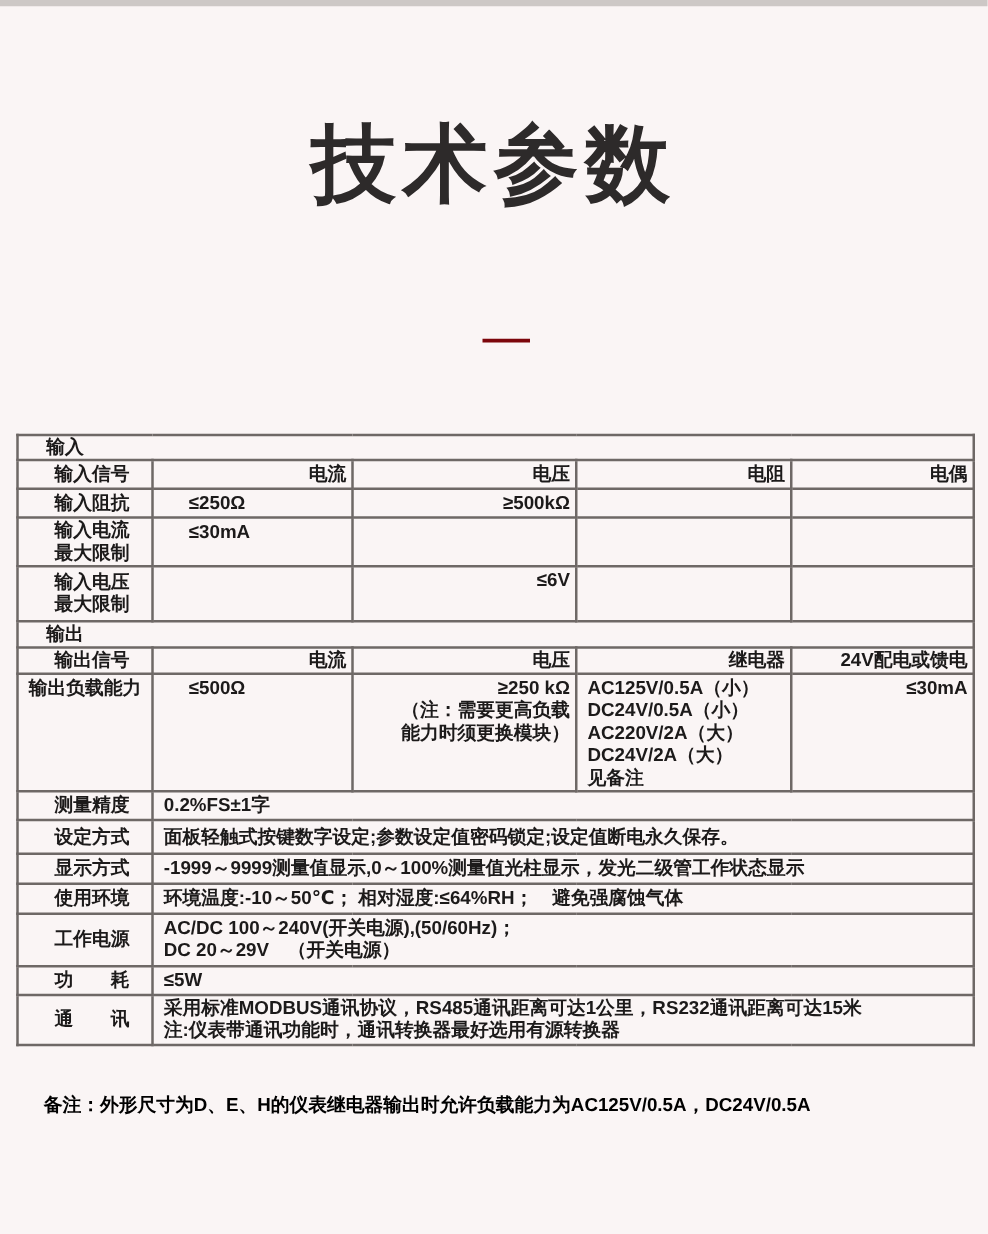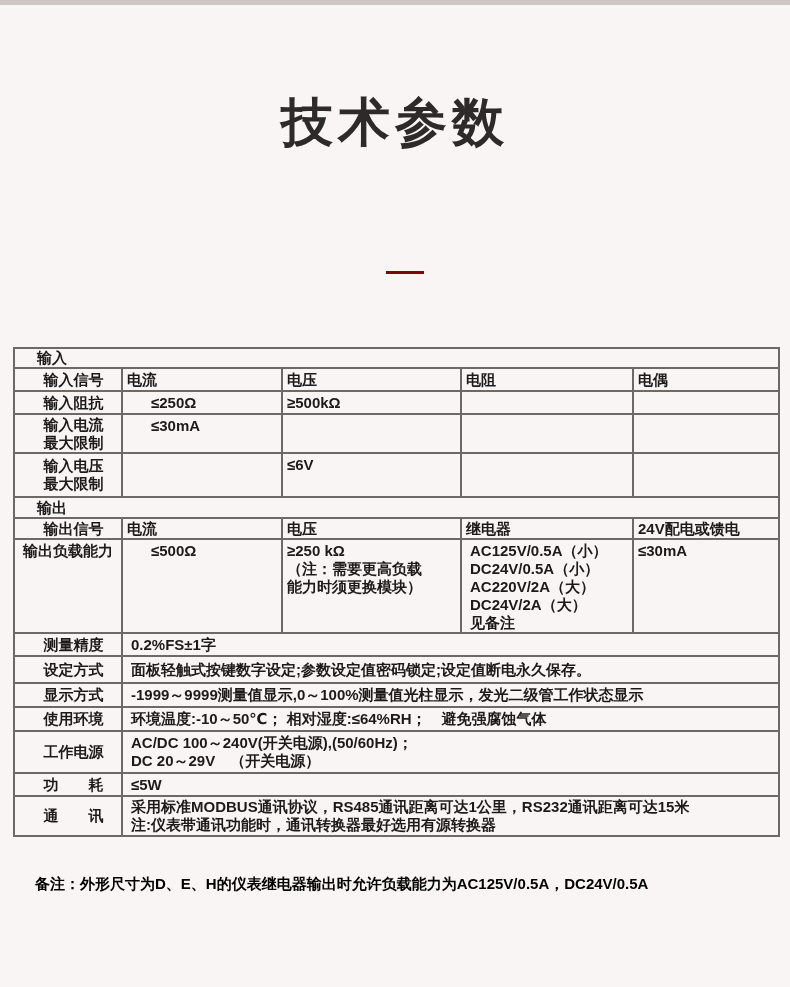--- a/index.html
+++ b/index.html
@@ -5,37 +5,37 @@
   html,body{margin:0;padding:0;}
   body{
     width:790px;height:987px;position:relative;overflow:hidden;
     background:#faf5f5;
     font-family:"Liberation Sans","DejaVu Sans",sans-serif;
     color:#1c1a1a;
   }
   .topbar{position:absolute;top:0;left:0;width:790px;height:5px;background:#cdc8c6;}
   .title{
     position:absolute;top:94px;left:0;right:0;
-    text-align:center;font-size:52px;line-height:1.1;
+    text-align:center;font-size:68px;line-height:1.1;
     font-weight:bold;letter-spacing:5px;color:#2d2a2a;
   }
   .dash{position:absolute;left:386px;top:271px;width:38px;height:3px;background:#7c060b;}
   .table-wrap{position:absolute;left:13px;top:347px;}
   table{border-collapse:collapse;table-layout:fixed;width:765px;}
   col.c1{width:108px;} col.c2{width:160px;} col.c3{width:179px;}
   col.c4{width:172px;} col.c5{width:146px;}
   td{
     border:2px solid #6e6866;
     font-size:15px;font-weight:bold;line-height:18px;
     padding:0 4px;color:#1c1a1a;vertical-align:middle;
     overflow:hidden;
   }
   .sec-td{text-align:left;padding-left:22px;}
   .lbl{text-align:center;padding-left:15px;}
-  .ctr{text-align:left;margin-left:28px;}
+  .ctr{text-align:right;margin-left:28px;}
   .lft{text-align:left;padding-left:28px;margin-top:20px;}
   .val{text-align:left;padding-left:8px;}
   .pre{white-space:pre-line;}
   .top{vertical-align:top;padding-top:2px;}
   tr.h19 td{height:17px;} tr.h21 td{height:19px;} tr.h23 td{height:21px;}
   tr.h24 td{height:22px;} tr.h27 td{height:25px;} tr.h37 td{height:35px;}
   tr.h40 td{height:38px;} tr.h42 td{height:40px;} tr.h91 td{height:89px;}
   .footnote{
     position:absolute;left:35px;top:875px;width:740px;
     font-size:15px;font-weight:bold;color:#000000;

